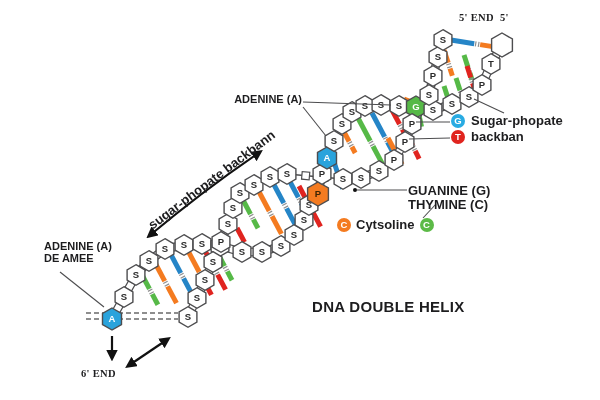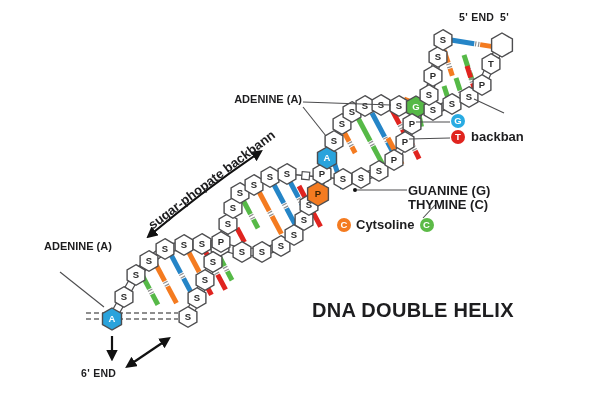--- a/index.html
+++ b/index.html
@@ -1,23 +1,23 @@
 <!DOCTYPE html>
 <html><head>
 <meta charset="utf-8">
 <style>
   html,body{margin:0;padding:0;background:#fff;}
   .stage{position:relative;width:600px;height:400px;background:#ffffff;overflow:hidden;
          font-family:"Liberation Sans",sans-serif;}
   svg{position:absolute;left:0;top:0;}
   .lbl{position:absolute;color:#1d1d1f;white-space:nowrap;line-height:1.1;}
-  .lbl-small{font-size:10.5px;font-weight:600;letter-spacing:.3px;}
+  .lbl-small{font-size:10.5px;font-weight:600;letter-spacing:.3px;font-family:Liberation Serif, serif;}
   .lbl-cap{font-size:11px;font-weight:700;}
   .lbl-med{font-size:13px;font-weight:600;}
-  .lbl-title{font-size:20px;font-weight:700;letter-spacing:.3px;}
+  .lbl-title{font-size:15px;font-weight:700;letter-spacing:.3px;}
   .lbl-rot{font-size:13px;font-weight:700;transform:rotate(-37deg);transform-origin:0 0;}
   .row{display:flex;align-items:center;gap:6px;}
   .col{display:flex;flex-direction:column;gap:2px;}
   .badge{display:inline-flex;width:14px;height:14px;border-radius:50%;color:#fff;
          font-size:9.5px;font-weight:700;align-items:center;justify-content:center;flex:0 0 auto;}
   .ta-r{text-align:right;}
 </style>
 </head>
 <body>
 
@@ -332,20 +332,21 @@
 
   <div class="lbl lbl-small" style="left:459px;top:12px;">5' END</div>
   <div class="lbl lbl-small" style="left:500px;top:12px;">5'</div>
 
   <div class="lbl lbl-cap ta-r" style="left:218px;top:93px;width:84px;">ADENINE (A)</div>
 
   <div class="lbl" style="left:451px;top:114px;">
     <div class="col">
       <div class="row">
         <span class="badge" style="background: rgb(41, 171, 226);">G</span>
+        <span class="lbl-med">Sugar-phopate</span>
       </div>
       <div class="row">
         <span class="badge" style="background: rgb(224, 36, 31);">T</span>
         <span class="lbl-med">backban</span>
       </div>
     </div>
   </div>
 
   <div class="lbl lbl-med" style="left:408px;top:198px;">THYMINE (C)</div>
   <div class="lbl lbl-med" style="left:408px;top:184px;">GUANINE (G)</div>
@@ -355,18 +356,19 @@
       <span class="badge" style="background: rgb(244, 123, 32);">C</span>
       <span class="lbl-med">Cytsoline</span>
       <span class="badge" style="background: rgb(92, 186, 71);">C</span>
     </div>
   </div>
 
   <div class="lbl lbl-title" style="left:312px;top:299px;">DNA DOUBLE HELIX</div>
 
   <div class="lbl lbl-cap" style="left:44px;top:240px;">
     <div>ADENINE (A)</div>
+    <div>DE AMEE</div>
   </div>
 
   <div class="lbl lbl-small" style="left:81px;top:368px;">6' END</div>
 
   <div class="lbl lbl-rot" style="left:146px;top:221px;">sugar-phopate backbann</div>
 </div>
 
 </body></html>

